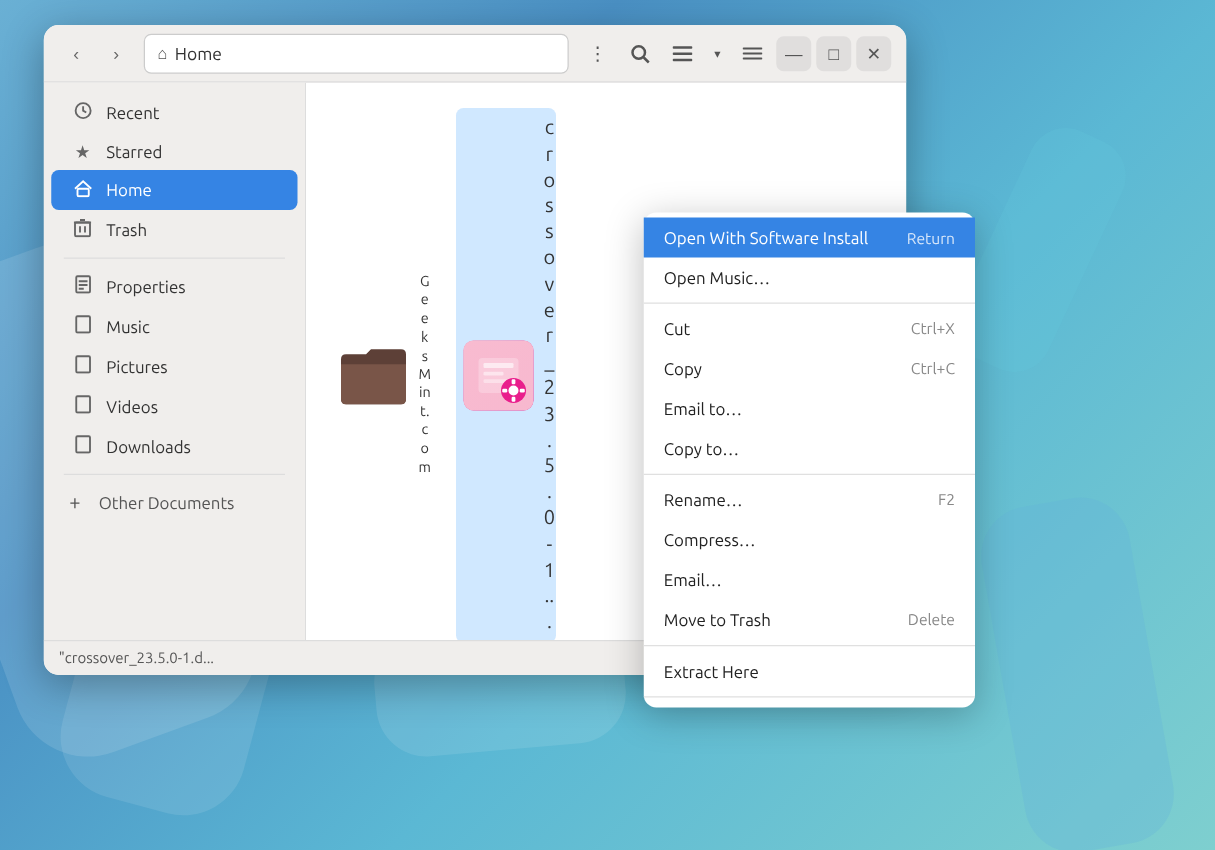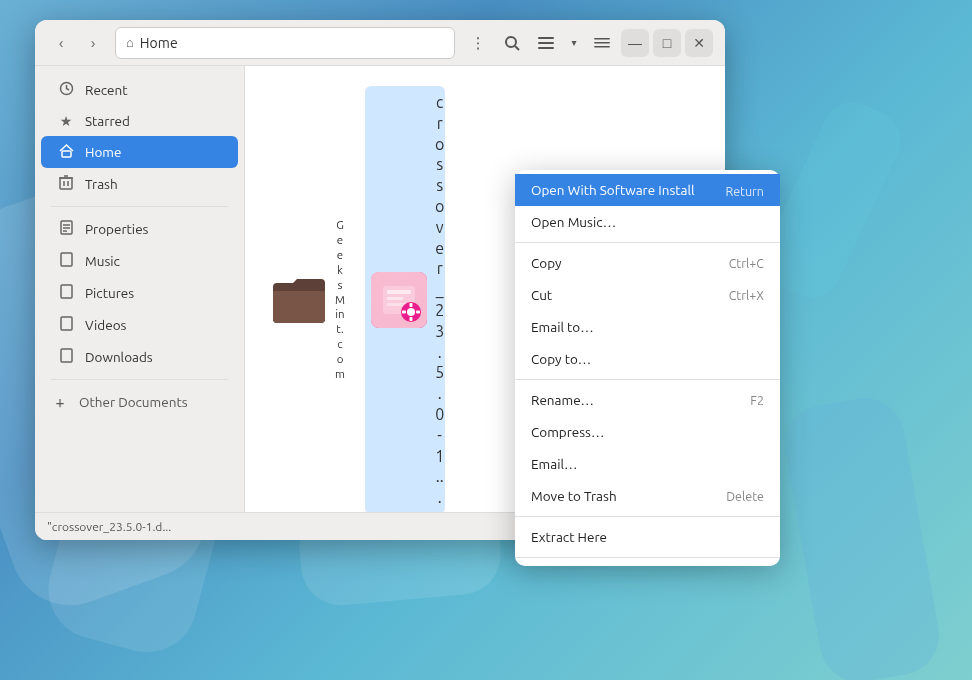--- a/index.html
+++ b/index.html
@@ -496,30 +496,30 @@
   </div>
 
   <div class="ctx-item">
     <span>Open Music…</span>
     <span class="ctx-shortcut"></span>
   </div>
 
   <div class="ctx-divider"></div>
 
   <div class="ctx-item">
+    <span>Cut</span>
+    <span class="ctx-shortcut">Ctrl+X</span>
+  </div>
+
+  <div class="ctx-item">
     <span>Copy</span>
     <span class="ctx-shortcut">Ctrl+C</span>
   </div>
 
   <div class="ctx-item">
-    <span>Cut</span>
-    <span class="ctx-shortcut">Ctrl+X</span>
-  </div>
-
-  <div class="ctx-item">
     <span>Email to…</span>
     <span class="ctx-shortcut"></span>
   </div>
 
   <div class="ctx-item">
     <span>Copy to…</span>
     <span class="ctx-shortcut"></span>
   </div>
 
   <div class="ctx-divider"></div>

